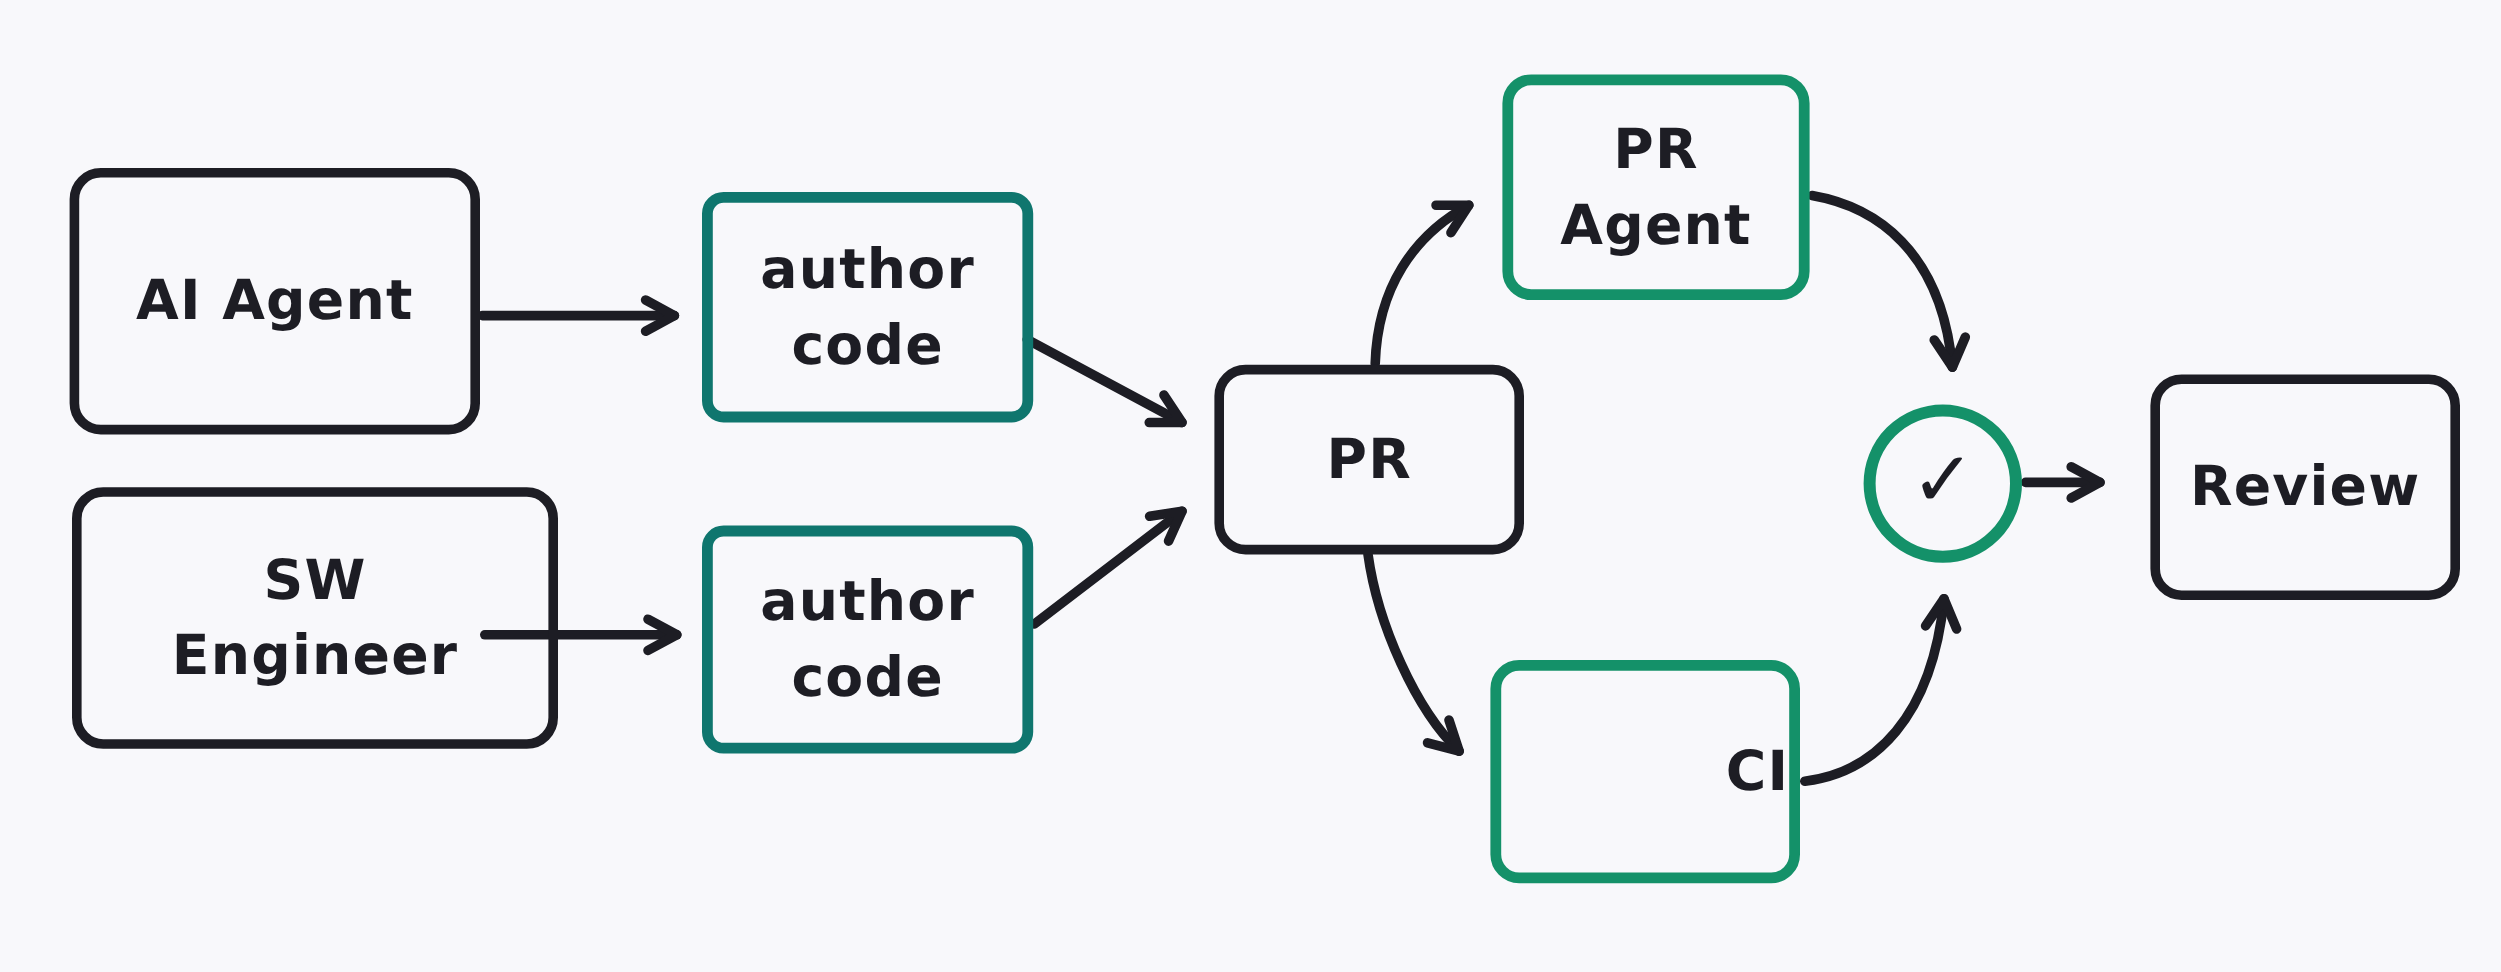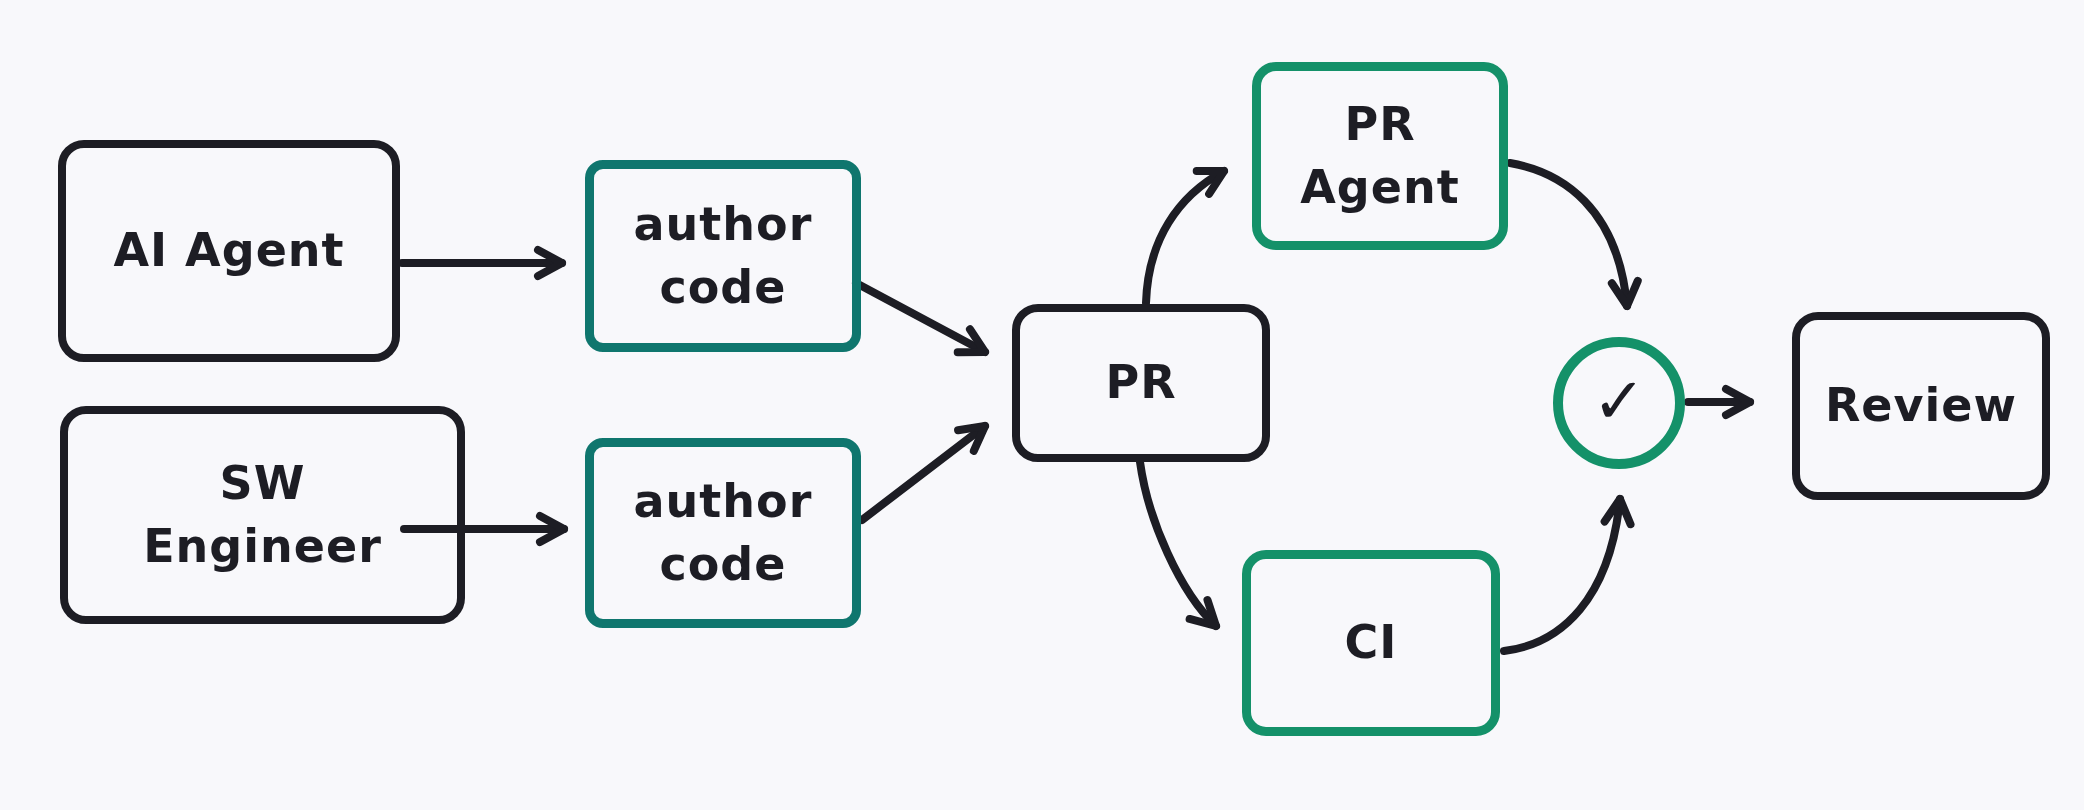--- a/index.html
+++ b/index.html
@@ -38,21 +38,21 @@
     letter-spacing: 1px;
     white-space: nowrap;
   }
   
   .n-ai-agent        { left: 58px;   top: 140px; width: 342px; height: 222px; justify-content: center; }
   .n-sw-engineer     { left: 60px;   top: 406px; width: 405px; height: 218px; }
   .n-author-code-top { left: 585px;  top: 160px; width: 276px; height: 192px; }
   .n-author-code-bot { left: 585px;  top: 438px; width: 276px; height: 190px; }
   .n-pr              { left: 1012px; top: 304px; width: 258px; height: 158px; }
   .n-pr-review       { left: 1252px; top: 62px;  width: 256px; height: 188px; }
-  .n-ci              { left: 1242px; top: 550px; width: 258px; height: 186px; }
+  .n-ci              { left: 1242px; top: 550px; width: 258px; height: 186px; align-items: flex-end; }
   .n-main-branch     { left: 1792px; top: 312px; width: 258px; height: 188px; }
   .n-check {
     left: 1553px; top: 337px; width: 132px; height: 132px;
     border: 10px solid #149169;
     border-radius: 50%;
     background: transparent;
     position: absolute;
     box-sizing: border-box;
     display: flex; align-items: center; justify-content: center;
   }

